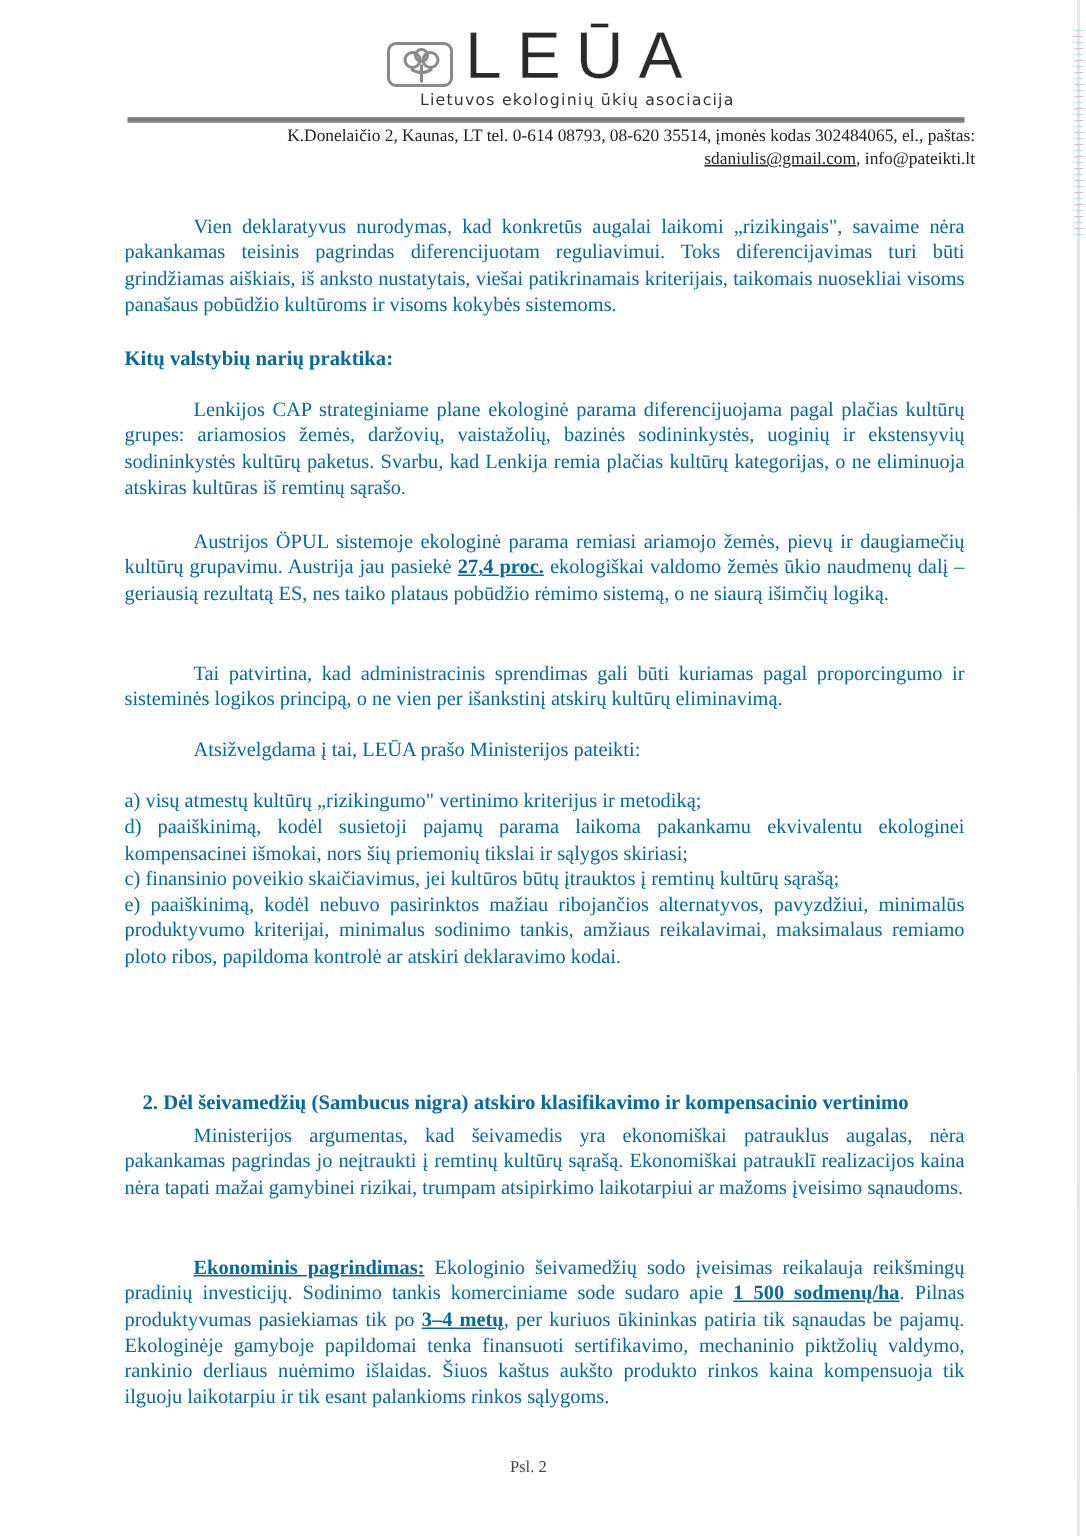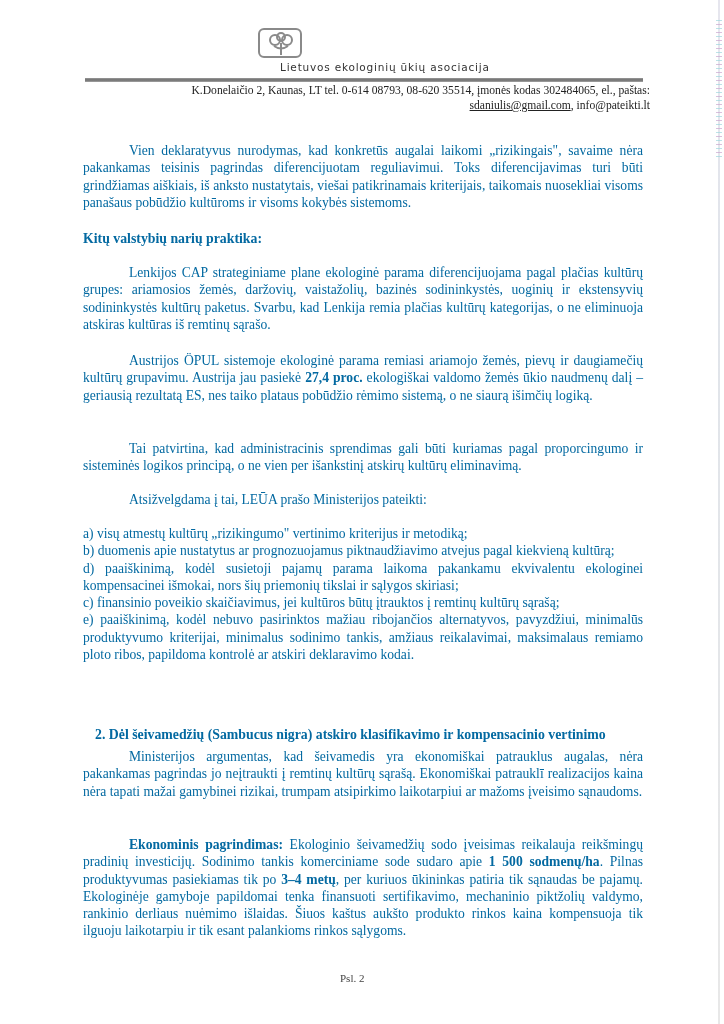--- a/index.html
+++ b/index.html
@@ -39,21 +39,21 @@
     color: #222;
   }
   .address .link { text-decoration: underline; }
 
   
   .body-text {
     position: absolute; left: 83px; width: 560px;
     font-size: 13.6px; line-height: 17.3px; text-align: justify; color: #0369a1;
   }
   .indent { text-indent: 46px; }
-  .bold { font-weight: bold; }
+  .bold { font-weight: bold; text-decoration: underline; }
   .heading { font-weight: bold; font-size: 13.8px; }
 
   .page-number {
     position: absolute; left: 340px; top: 972px; font-size: 11px; color: #444;
   }
 
   
   .scan-edge {
     position: absolute; left: 718px; top: 0; width: 2px; height: 1024px;
     background: linear-gradient(#e6e6ee, #e0e4ea 30%, #e8e8e8);
@@ -78,20 +78,21 @@
       <svg width="34" height="26" viewBox="0 0 34 26">
         <g fill="none" stroke="#8a8a8a" stroke-width="2">
           <circle cx="11" cy="9" r="5"></circle>
           <circle cx="23" cy="9" r="5"></circle>
           <circle cx="17" cy="6" r="4"></circle>
           <path d="M17 12 L17 24"></path>
           <path d="M10 15 Q17 20 24 15"></path>
         </g>
       </svg>
     </div>
+    <div class="logo-word">LEŪA</div>
     <div class="logo-sub">Lietuvos ekologinių ūkių asociacija</div>
   </div>
 
   <div class="head-rule"></div>
 
   <div class="address">
     <div>K.Donelaičio 2,  Kaunas, LT  tel.  0-614 08793, 08-620 35514, įmonės kodas 302484065, el., paštas:</div>
     <div>
       <span class="link">sdaniulis@gmail.com</span><span>, </span><span>info@pateikti.lt</span>
     </div>
@@ -104,21 +105,20 @@
   <p class="body-text heading" style="top:230px; margin:0;">Kitų valstybių narių praktika:</p>
 
   <p class="body-text indent" style="top:352px; margin:0;"><span>Austrijos ÖPUL sistemoje ekologinė parama remiasi ariamojo žemės, pievų ir daugiamečių kultūrų grupavimu. Austrija jau pasiekė </span><span class="bold">27,4 proc.</span><span> ekologiškai valdomo žemės ūkio naudmenų dalį – geriausią rezultatą ES, nes taiko plataus pobūdžio rėmimo sistemą, o ne siaurą išimčių logiką.</span></p>
 
   <p class="body-text indent" style="top:440px; margin:0;">Tai patvirtina, kad administracinis sprendimas gali būti kuriamas pagal proporcingumo ir sisteminės logikos principą, o ne vien per išankstinį atskirų kultūrų eliminavimą.</p>
 
   <p class="body-text indent" style="top:491px; margin:0;">Atsižvelgdama į tai, LEŪA prašo Ministerijos pateikti:</p>
 
   <div class="body-text" style="top:525px;">
     <div>a) visų atmestų kultūrų „rizikingumo" vertinimo kriterijus ir metodiką;</div>
-    <div>b) duomenis apie nustatytus ar prognozuojamus piktnaudžiavimo atvejus pagal kiekvieną kultūrą;</div>
     <div>d) paaiškinimą, kodėl susietoji pajamų parama laikoma pakankamu ekvivalentu ekologinei kompensacinei išmokai, nors šių priemonių tikslai ir sąlygos skiriasi;</div>
     <div>c) finansinio poveikio skaičiavimus, jei kultūros būtų įtrauktos į remtinų kultūrų sąrašą;</div>
     <div>e) paaiškinimą, kodėl nebuvo pasirinktos mažiau ribojančios alternatyvos, pavyzdžiui, minimalūs produktyvumo kriterijai, minimalus sodinimo tankis, amžiaus reikalavimai, maksimalaus remiamo ploto ribos, papildoma kontrolė ar atskiri deklaravimo kodai.</div>
   </div>
 
   <p class="body-text heading" style="top:714px; margin:12px;">2. Dėl šeivamedžių (Sambucus nigra) atskiro klasifikavimo ir kompensacinio vertinimo</p>
 
   <p class="body-text indent" style="top:748px; margin:0;">Ministerijos argumentas, kad šeivamedis yra ekonomiškai patrauklus augalas, nėra pakankamas pagrindas jo neįtraukti į remtinų kultūrų sąrašą. Ekonomiškai patrauklī realizacijos kaina nėra tapati mažai gamybinei rizikai, trumpam atsipirkimo laikotarpiui ar mažoms įveisimo sąnaudoms.</p>
 
   <p class="body-text indent" style="top:836px; margin:0;"><span class="bold">Ekonominis pagrindimas:</span><span> Ekologinio šeivamedžių sodo įveisimas reikalauja reikšmingų pradinių investicijų. Sodinimo tankis komerciniame sode sudaro apie </span><span class="bold">1 500 sodmenų/ha</span><span>. Pilnas produktyvumas pasiekiamas tik po </span><span class="bold">3–4 metų</span><span>, per kuriuos ūkininkas patiria tik sąnaudas be pajamų. Ekologinėje gamyboje papildomai tenka finansuoti sertifikavimo, mechaninio piktžolių valdymo, rankinio derliaus nuėmimo išlaidas. Šiuos kaštus aukšto produkto rinkos kaina kompensuoja tik ilguoju laikotarpiu ir tik esant palankioms rinkos sąlygoms.</span></p>

